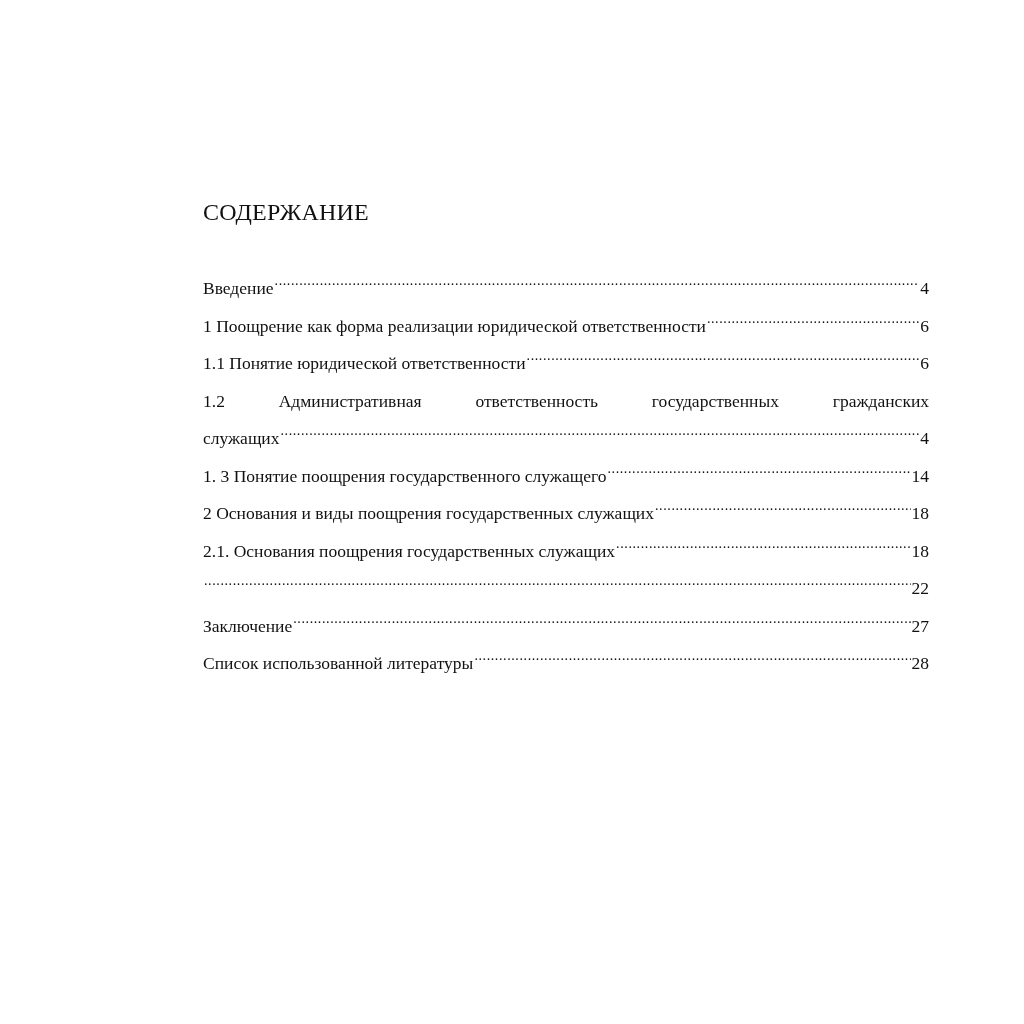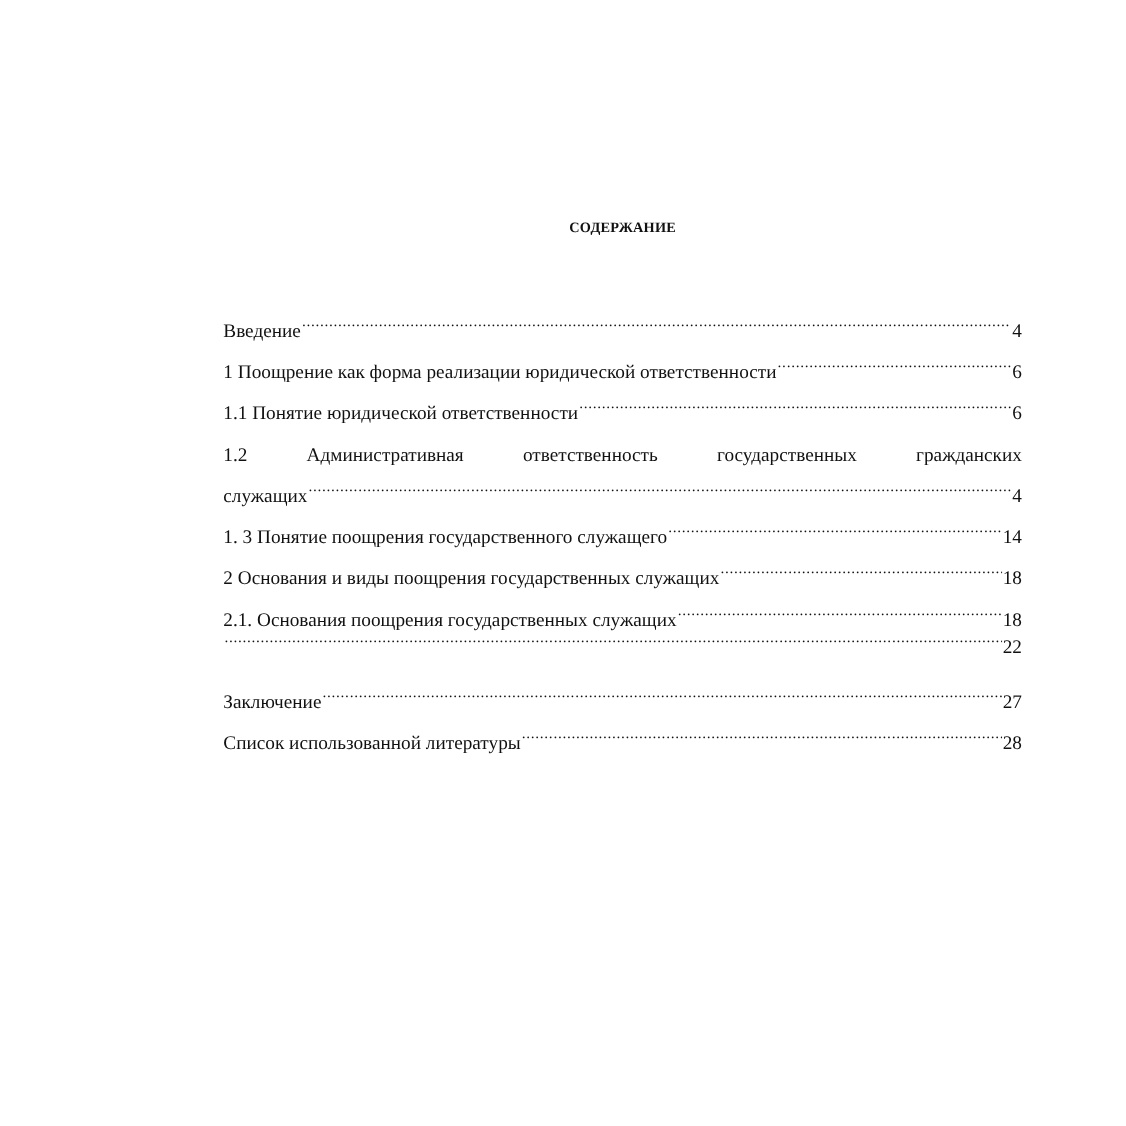--- a/index.html
+++ b/index.html
@@ -3,28 +3,28 @@
   <meta charset="utf-8">
   <style>
     html, body { margin: 0; padding: 0; }
     body {
       width: 1024px; height: 1024px; background: #ffffff; position: relative; overflow: hidden;
       font-family: "Liberation Serif", "DejaVu Serif", serif; color: #111;
     }
     .page { position: absolute; left: 0; top: 0; width: 1024px; height: 1024px; background: #fff; }
     .title {
       position: absolute; left: 203px; width: 726px; top: 199px;
-      text-align: center; font-weight: bold; font-size: 13px; letter-spacing: 0.2px;
+      text-align: left; font-weight: normal; font-size: 24px; letter-spacing: 0.2px;
     }
     .toc { position: absolute; left: 203px; top: 275px; width: 726px; }
     .row {
       display: flex; align-items: baseline; height: 37.5px; line-height: 26px;
       font-size: 17.5px; white-space: nowrap;
     }
-    .row .label { flex: 0 0 auto; margin-top: 12px; }
+    .row .label { flex: 0 0 auto; }
     .row .dots {
       flex: 1 1 auto; overflow: hidden; margin: 0 1px; position: relative; height: 18px;
     }
     .row .dots::before {
       content: "........................................................................................................................................................................................................................................................";
       position: absolute; left: 0; bottom: 0; letter-spacing: 0.6px; font-size: 14px;
     }
     .row .page-num { flex: 0 0 auto; }
     .row.justify .label {
       flex: 1 1 auto; text-align: justify; text-align-last: justify;

